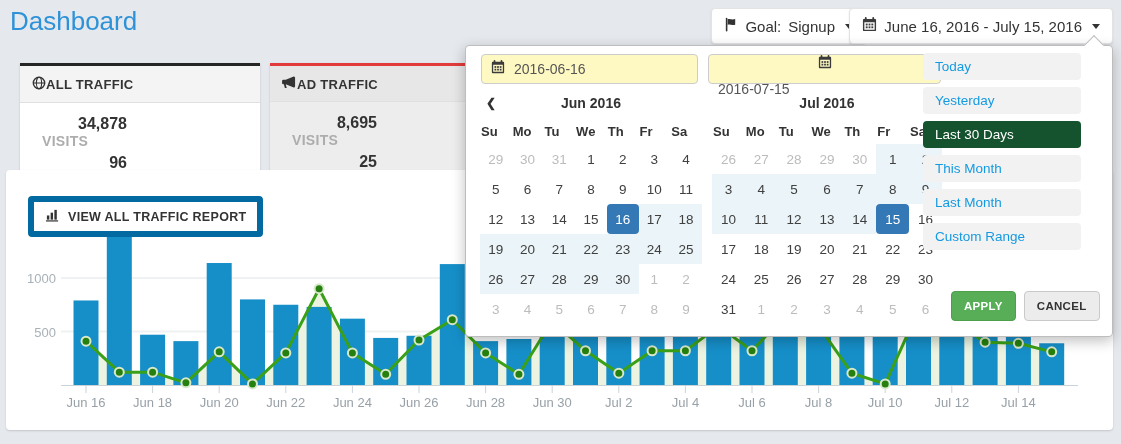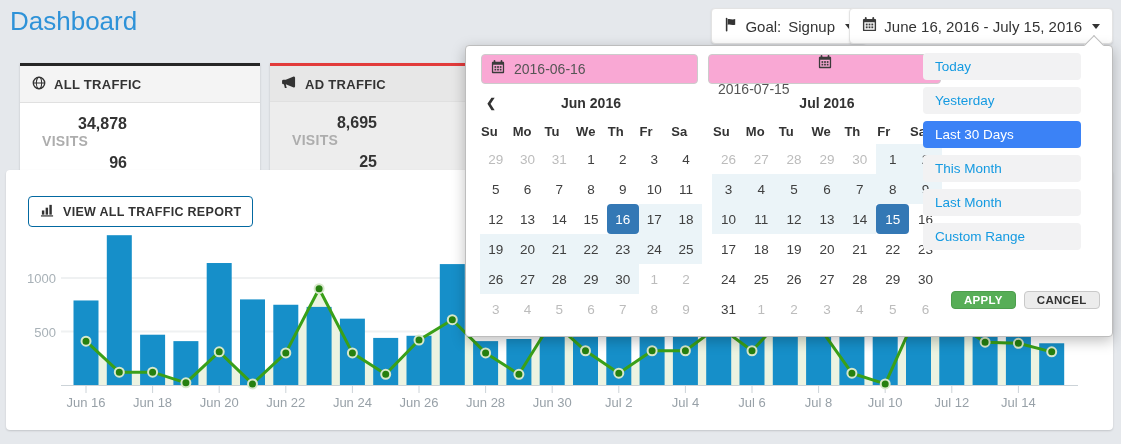--- a/index.html
+++ b/index.html
@@ -15,45 +15,45 @@
   .goal-btn { right:255px; }
   .date-btn { right:8px; }
   .bold { font-weight:normal; }
   .caret { width:0; height:0; border-left:4.5px solid transparent; border-right:4.5px solid transparent;
            border-top:5px solid #333; margin-left:3px; }
 
   .card { position:absolute; top:63px; width:240px; height:109px; border-top:3px solid #222;
           box-shadow:0 1px 2px rgba(0,0,0,.18); box-sizing:border-box; cursor:pointer; }
   .card-all { left:20px; background:#fff; border-top-color:#262626; }
   .card-ad  { left:270px; background:#ededed; border-top-color:#e23b3b; }
-  .card-head { display:flex; align-items:center; gap:8px; padding:10px 12px 9px; font-size:13px;
+  .card-head { display:flex; align-items:center; gap:0; padding:10px 12px 9px; font-size:13px;
                font-weight:bold; color:#333; letter-spacing:.3px; border-bottom:1px solid #e0e0e0; }
   .card-all .card-head { background:#f4f4f4; }
   .card-ad  .card-head { background:#e7e7e7; }
   .card-body { padding-top:10px; }
   .stat-row { display:flex; align-items:baseline; padding:2px 12px 3px;flex-direction:column; }
   .stat-num { width:85px; text-align:right; font-size:16px; font-weight:bold; color:#333; }
   .stat-label { margin-left:10px; font-size:14px; font-weight:bold; color:#adadad; letter-spacing:.3px; }
 
   .chart-card { position:absolute; left:6px; top:170px; width:1107px; height:260px; background:#fff;
                 border-radius:4px; box-shadow:0 1px 2px rgba(0,0,0,.15); }
   .report-btn { position:absolute; left:22px; top:26px; z-index:2; display:flex; align-items:center; gap:8px;
-                padding:6px 11px; background:#fff; border:1px solid #0369a1; border-radius:4px;
+                padding:6px 11px; background:#fff; border:6px solid #0369a1; border-radius:4px;
                 font-size:12.5px; font-weight:bold; color:#333; letter-spacing:.3px; cursor:pointer; }
   .chart-svg { position:absolute; left:0; top:0; width:1107px; height:260px; }
   svg text { font-family:"Liberation Sans", sans-serif; }
 
   .popup { position:absolute; left:465px; top:45px; width:648px; height:292px; background:#fff;
            border:1px solid #bdbdbd; border-radius:4px; box-shadow:0 4px 14px rgba(0,0,0,.25);
            z-index:5; box-sizing:border-box; }
   .popup-arrow { position:absolute; top:-8px; right:11px; width:13px; height:13px; background:#fff;
                  border-left:1px solid #bdbdbd; border-top:1px solid #bdbdbd; transform:rotate(45deg); }
 
   .dp-input { position:absolute; top:8px; height:30px; border:1px solid #ccc; border-radius:4px;
-              display:flex; align-items:center; padding:0 9px; gap:7px; box-sizing:border-box; background:#f9a8d4; }
+              display:flex; align-items:center; padding:0 9px; gap:7px; box-sizing:border-box; background:#fef9c3; }
   .dp-input input { border:none; outline:none; font-size:14px; color:#555; font-family:inherit;
                     width:100%; background:transparent; }
   .dp-input.start { left:15px; width:217px; }
   .dp-input.end   { left:242px; width:233px;flex-direction:column; }
 
   .cal { position:absolute; top:44px; }
   .cal.c0 { left:14px;  width:222px; }
   .cal.c1 { left:246px; width:230px; }
   .cal-head { position:relative; height:26px; line-height:26px; text-align:center;
               font-weight:bold; font-size:14px; color:#333; }
@@ -64,25 +64,25 @@
   .cal-table th { height:24px; font-size:13px; color:#333; text-align:left; }
   .cal-table td { height:28px; text-align:center; font-size:13.5px; color:#404040;
                   cursor:pointer; border-radius:4px; }
   .cal-table td.off { color:#bcbcbc; }
   .cal-table td.in  { background:#ebf4f8; border-radius:0; }
   .cal-table td.sel { background:#3478b5; color:#fff; border-radius:4px; }
 
   .presets { position:absolute; left:457px; top:7px; width:158px; }
   .preset { height:27px; line-height:27px; background:#f2f2f3; border-radius:4px; margin-bottom:7px;
             padding-left:12px; font-size:13.5px; color:#149ae1; cursor:pointer; box-sizing:border-box; }
-  .preset.selected { background:#3b82f6; color:#fff; }
+  .preset.selected { background:#14532d; color:#fff; }
 
   .dp-actions { position:absolute; left:485px; top:245px; display:flex; gap:8px; }
   .dp-actions button { font-family:inherit; font-weight:bold; font-size:11.5px; letter-spacing:.3px;
-                       padding:2px 12px; border-radius:4px; cursor:pointer; }
+                       padding:8px 12px; border-radius:4px; cursor:pointer; }
   .btn-apply  { background:#57ae57; border:1px solid #4d9e4d; color:#fff; }
   .btn-cancel { background:#ececec; border:1px solid #c9c9c9; color:#333; }
 </style>
 </head>
 <body>
 
 <div class="stage">
 
   <div class="page-title">Dashboard</div>
 

